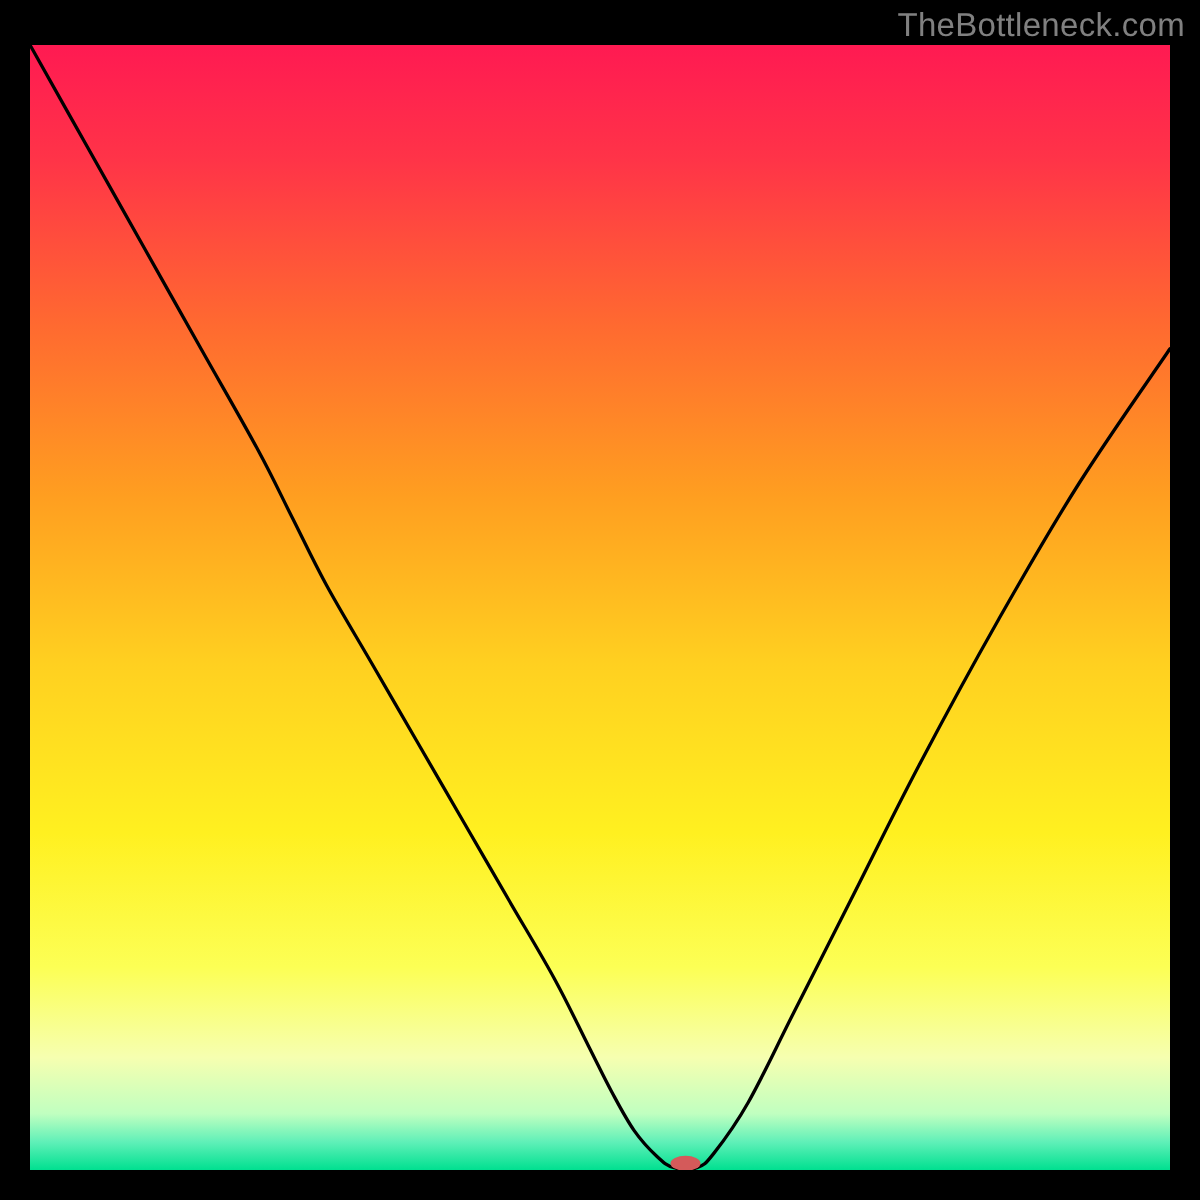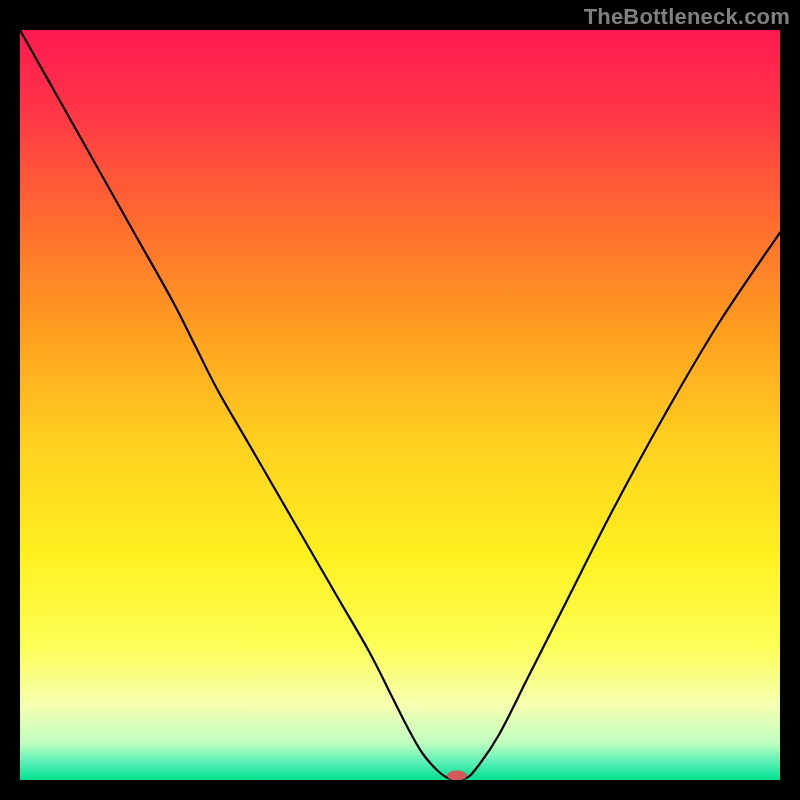--- a/index.html
+++ b/index.html
@@ -16,21 +16,21 @@
     width: 800px;
     height: 800px;
     background: #000;
   }
   .watermark {
     position: absolute;
     top: 4px;
     right: 10px;
     color: #808080;
     font-size: 22px;
-    font-weight: bold;
+    font-weight: normal;
     letter-spacing: 0.2px;
     z-index: 10;
     text-align: right;
   }
   .plot {
     position: absolute;
     left: 20px;
     top: 30px;
     width: 760px;
     height: 750px;

